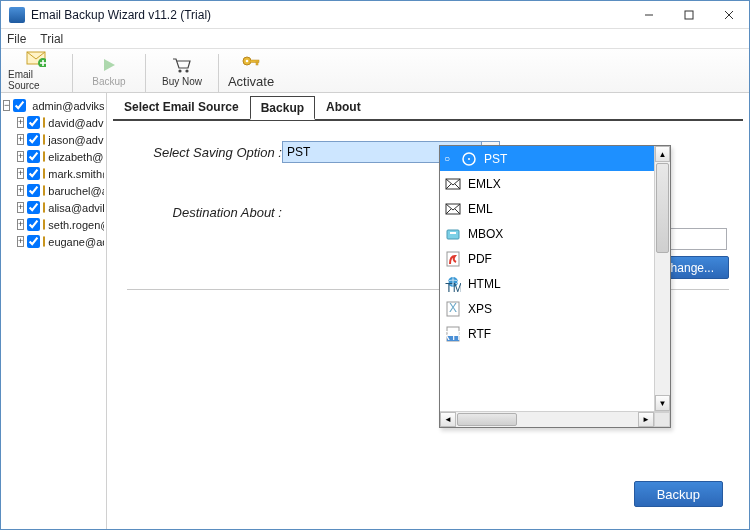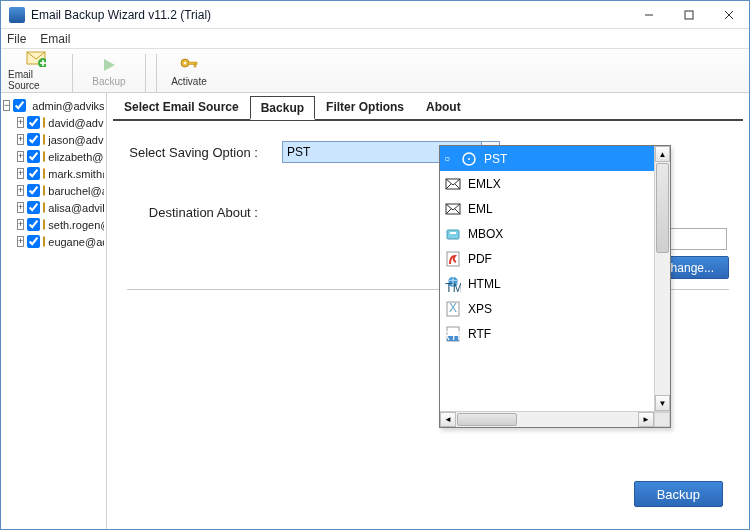--- a/index.html
+++ b/index.html
@@ -21,21 +21,21 @@
 .tree-row .exp { width:11px; height:11px; border:1px solid #888; display:flex; align-items:center; justify-content:center; font-size:9px; color:#444; margin-right:3px; line-height:1; }
 .tree-row input[type=checkbox] { width:13px; height:13px; margin-right:3px; }
 .folder-ico { width:14px; height:11px; margin-right:3px; background:linear-gradient(#ffe08a,#f0b933); border:1px solid #c8941e; border-radius:1px; }
 .tree-row .lbl { font-size:11px; color:#222; }
 .content { flex:1; padding:0 6px; position:relative; }
 .tabs { display:flex; height:26px; border-bottom:2px solid #444; margin-top:2px; }
 .tab { padding:4px 10px 2px 10px; font-weight:bold; color:#222; border:1px solid transparent; border-bottom:none; cursor:default; }
 .tab.active { border-color:#444; background:#fff; position:relative; top:1px; border-bottom:2px solid #fff; }
 .form-area { padding:20px 14px 0 14px; }
 .row { display:flex; align-items:center; margin-bottom:20px; }
-.row .lab { width:155px; text-align:right; padding-right:24px; color:#222; font-size:13px; }
+.row .lab { width:155px; text-align:right; padding-right:0; color:#222; font-size:13px;font-style:italic; }
 .combo { position:relative; width:218px; height:22px; border:1px solid #7a9ec9; background:#fff; display:flex; align-items:center; }
 .combo input { flex:1; border:none; outline:none; padding:0 4px; height:100%; background:#cde6ff; }
 .combo .arrow { width:18px; height:100%; border-left:1px solid #7a9ec9; display:flex; align-items:center; justify-content:center; background:linear-gradient(#f8f8f8,#e4e4e4); }
 .dest-input { width:217px; height:22px; border:1px solid #abadb3; padding:0 4px; }
 .btn { height:26px; padding:0 22px; background:linear-gradient(#3f87d9,#2c68b8); color:#fff; border:1px solid #265aa0; border-radius:2px; font-size:13px; cursor:default; }
 .btn.small { height:23px; padding:0 14px; font-size:12px; }
 .hr { height:1px; background:#c8c8c8; margin:4px 14px 0 14px; }
 .dropdown { position:absolute; left:332px; top:52px; width:232px; height:283px; background:#fff; border:1px solid #787878; box-shadow:2px 3px 4px rgba(0,0,0,.15); z-index:50; display:flex; flex-direction:column; }
 .dd-list { flex:1; overflow:hidden; }
 .dd-item { height:25px; display:flex; align-items:center; padding-left:4px; gap:6px; }
@@ -73,21 +73,21 @@
       <svg width="10" height="10">
           <line x1="1" y1="1" x2="9" y2="9" stroke="#333"></line>
           <line x1="9" y1="1" x2="1" y2="9" stroke="#333"></line>
         </svg>
     </div>
   </div>
 </div>
 
 <div class="menubar">
   <span>File</span>
-  <span>Email</span>
+  <span>Trial</span>
 </div>
 
 <div class="toolbar">
   <div class="tbtn">
     <div class="ico">
       <svg width="22" height="16">
           <rect x="1" y="1" width="18" height="12" fill="#fff3c6" stroke="#c9a22d"></rect>
           <polyline points="1,1 10,8 19,1" fill="none" stroke="#c9a22d"></polyline>
           <circle cx="17" cy="12" r="5" fill="#3fae3f"></circle>
           <line x1="17" y1="9" x2="17" y2="15" stroke="#fff" stroke-width="1.6"></line>
@@ -99,31 +99,41 @@
   <div class="vsep"></div>
   <div class="tbtn disabled">
     <div class="ico">
       <svg width="16" height="16">
           <polygon points="3,2 14,8 3,14" fill="#4fae4f"></polygon>
         </svg>
     </div>
     <span style="font-size:10px">Backup</span>
   </div>
   <div class="vsep"></div>
+  <div class="tbtn">
+    <div class="ico">
+      <svg width="20" height="16">
+          <polyline points="1,2 4,2 7,11 16,11 18,4 5,4" fill="none" stroke="#444" stroke-width="1.2"></polyline>
+          <circle cx="8" cy="14" r="1.6" fill="#444"></circle>
+          <circle cx="15" cy="14" r="1.6" fill="#444"></circle>
+        </svg>
+    </div>
+    <span style="font-size:10px">Buy Now</span>
+  </div>
   <div class="vsep"></div>
   <div class="tbtn" style="width:50px">
     <div class="ico">
       <svg width="20" height="16">
           <circle cx="6" cy="6" r="4" fill="#e8b936" stroke="#b9871e"></circle>
           <circle cx="6" cy="6" r="1.3" fill="#fff"></circle>
           <rect x="9" y="5" width="9" height="2.5" fill="#e8b936" stroke="#b9871e" stroke-width=".5"></rect>
           <rect x="15" y="7" width="2" height="3" fill="#e8b936" stroke="#b9871e" stroke-width=".5"></rect>
         </svg>
     </div>
-    <span style="font-size:10px">Activate</span>
+    <span style="font-size:13px">Activate</span>
   </div>
 </div>
 
 <div class="main">
   <div class="tree">
     <div class="tree-row" style="padding-left:0">
       <span class="exp">−</span>
       <input type="checkbox" checked="" style="">
       <svg width="14" height="12" style="margin-right:3px">
           <circle cx="7" cy="4" r="3" fill="#5a8dc0"></circle>
@@ -180,21 +190,20 @@
           <span class="folder-ico"></span>
           <span class="lbl">eugane@adviksoft.com</span>
         </div>
       </div>
   </div>
 
   <div class="content">
     <div class="tabs">
       <div class="tab">Select Email Source</div>
       <div class="tab active">Backup</div>
-      <div class="tab">Filter Options</div>
       <div class="tab">About</div>
     </div>
 
     <div class="form-area">
       <div class="row">
         <div class="lab">Select Saving Option :</div>
         <div class="combo">
           <input value="PST" style="">
           <div class="arrow">
             <svg width="8" height="6">

